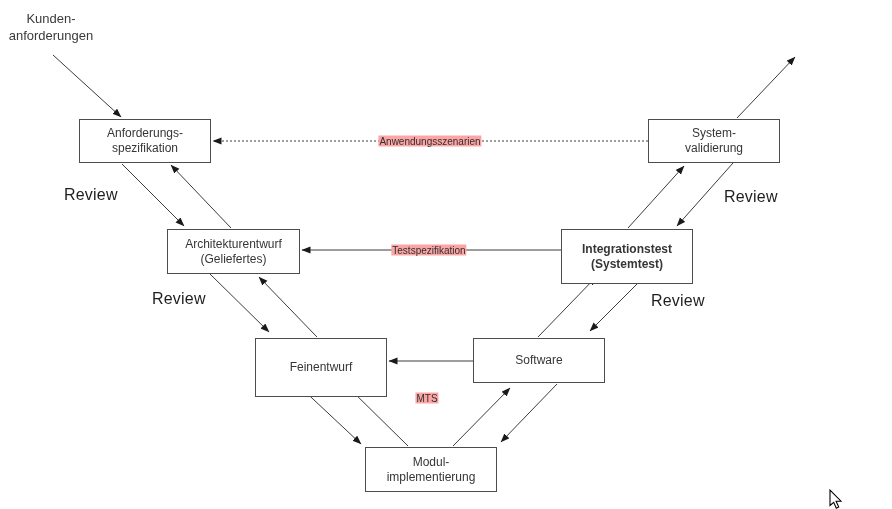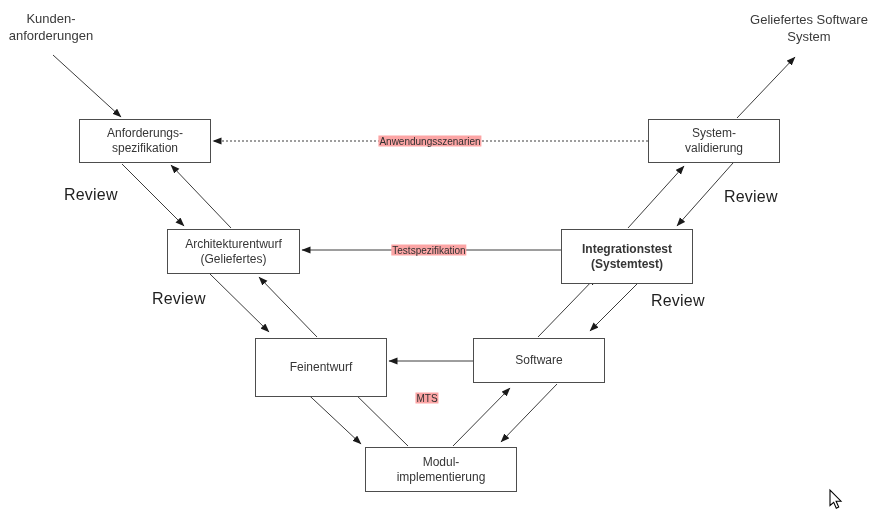--- a/index.html
+++ b/index.html
@@ -67,34 +67,32 @@
       <line x1="648" y1="141" x2="213" y2="141" stroke-dasharray="2 2" marker-end="url(#ah)"></line>
       <line x1="561" y1="250" x2="302" y2="250" marker-end="url(#ah)"></line>
       <line x1="473" y1="361" x2="389" y2="361" marker-end="url(#ah)"></line>
     </g>
 
     <path d="M830,490 l0,15.5 l3.7,-3.2 l2.6,5.9 l2.4,-1.1 l-2.6,-5.8 l4.9,-0.1 Z" fill="#ffffff" stroke="#000000" stroke-width="1.1"></path>
   </svg>
 
   <div class="ext-label" style="left:0px;top:10px;width:102px;">Kunden-
 anforderungen</div>
-  <div class="ext-label" style="left:744px;top:11px;width:130px;">Geliefertes Software
-System</div>
 
   <div class="box" style="left:79px;top:119px;width:132px;height:44px;">Anforderungs-
 spezifikation</div>
   <div class="box" style="left:648px;top:119px;width:132px;height:44px;">System-
 validierung</div>
   <div class="box" style="left:167px;top:229px;width:133px;height:45px;">Architekturentwurf
 (Geliefertes)</div>
   <div class="box" style="left:561px;top:229px;width:132px;height:55px;font-weight:bold;">Integrationstest
 (Systemtest)</div>
   <div class="box" style="left:255px;top:338px;width:132px;height:59px;">Feinentwurf</div>
   <div class="box" style="left:473px;top:338px;width:132px;height:45px;">Software</div>
-  <div class="box" style="left:365px;top:447px;width:152px;height:45px;">Modul-
+  <div class="box" style="left:365px;top:447px;width:132px;height:45px;">Modul-
 implementierung</div>
 
   <div class="review" style="left:64px;top:186px;">Review</div>
   <div class="review" style="left:152px;top:290px;">Review</div>
   <div class="review" style="left:724px;top:188px;">Review</div>
   <div class="review" style="left:651px;top:292px;">Review</div>
 
   <div class="clabel" style="left:430px;top:141px;">Anwendungsszenarien</div>
   <div class="clabel" style="left:429px;top:250px;">Testspezifikation</div>
   <div class="clabel" style="left:427px;top:370px;margin-top:28px;">MTS</div>

